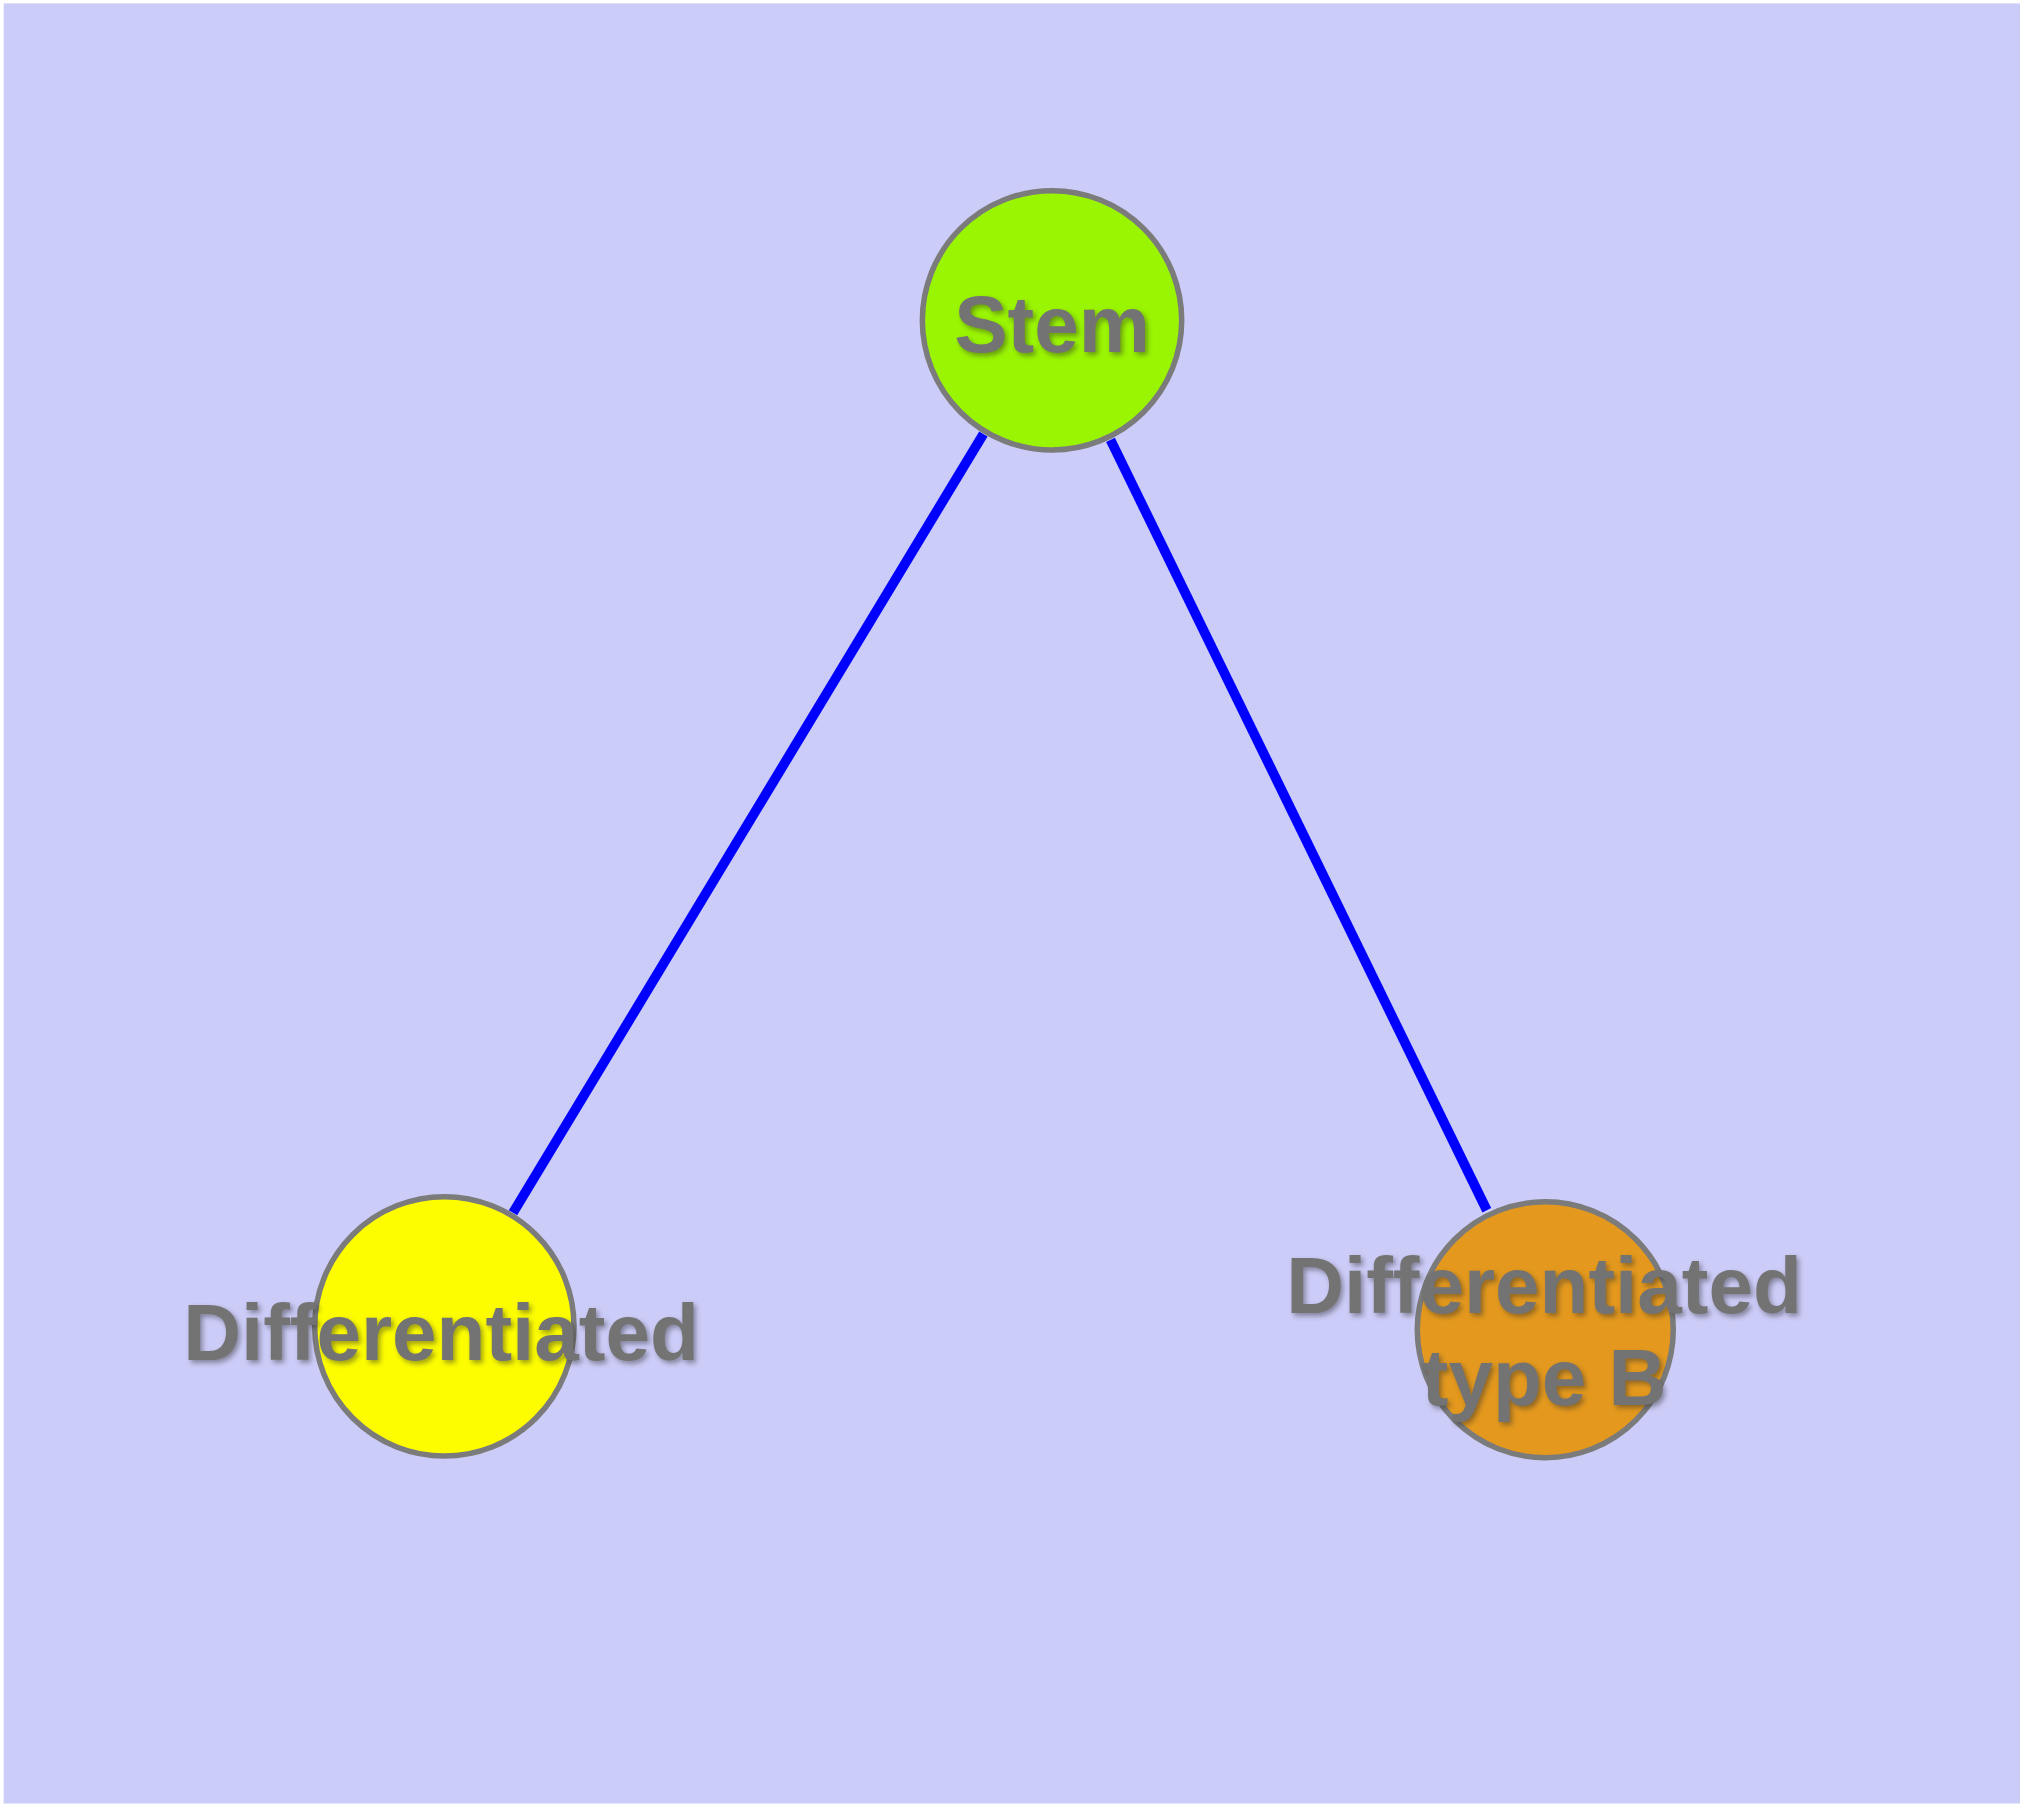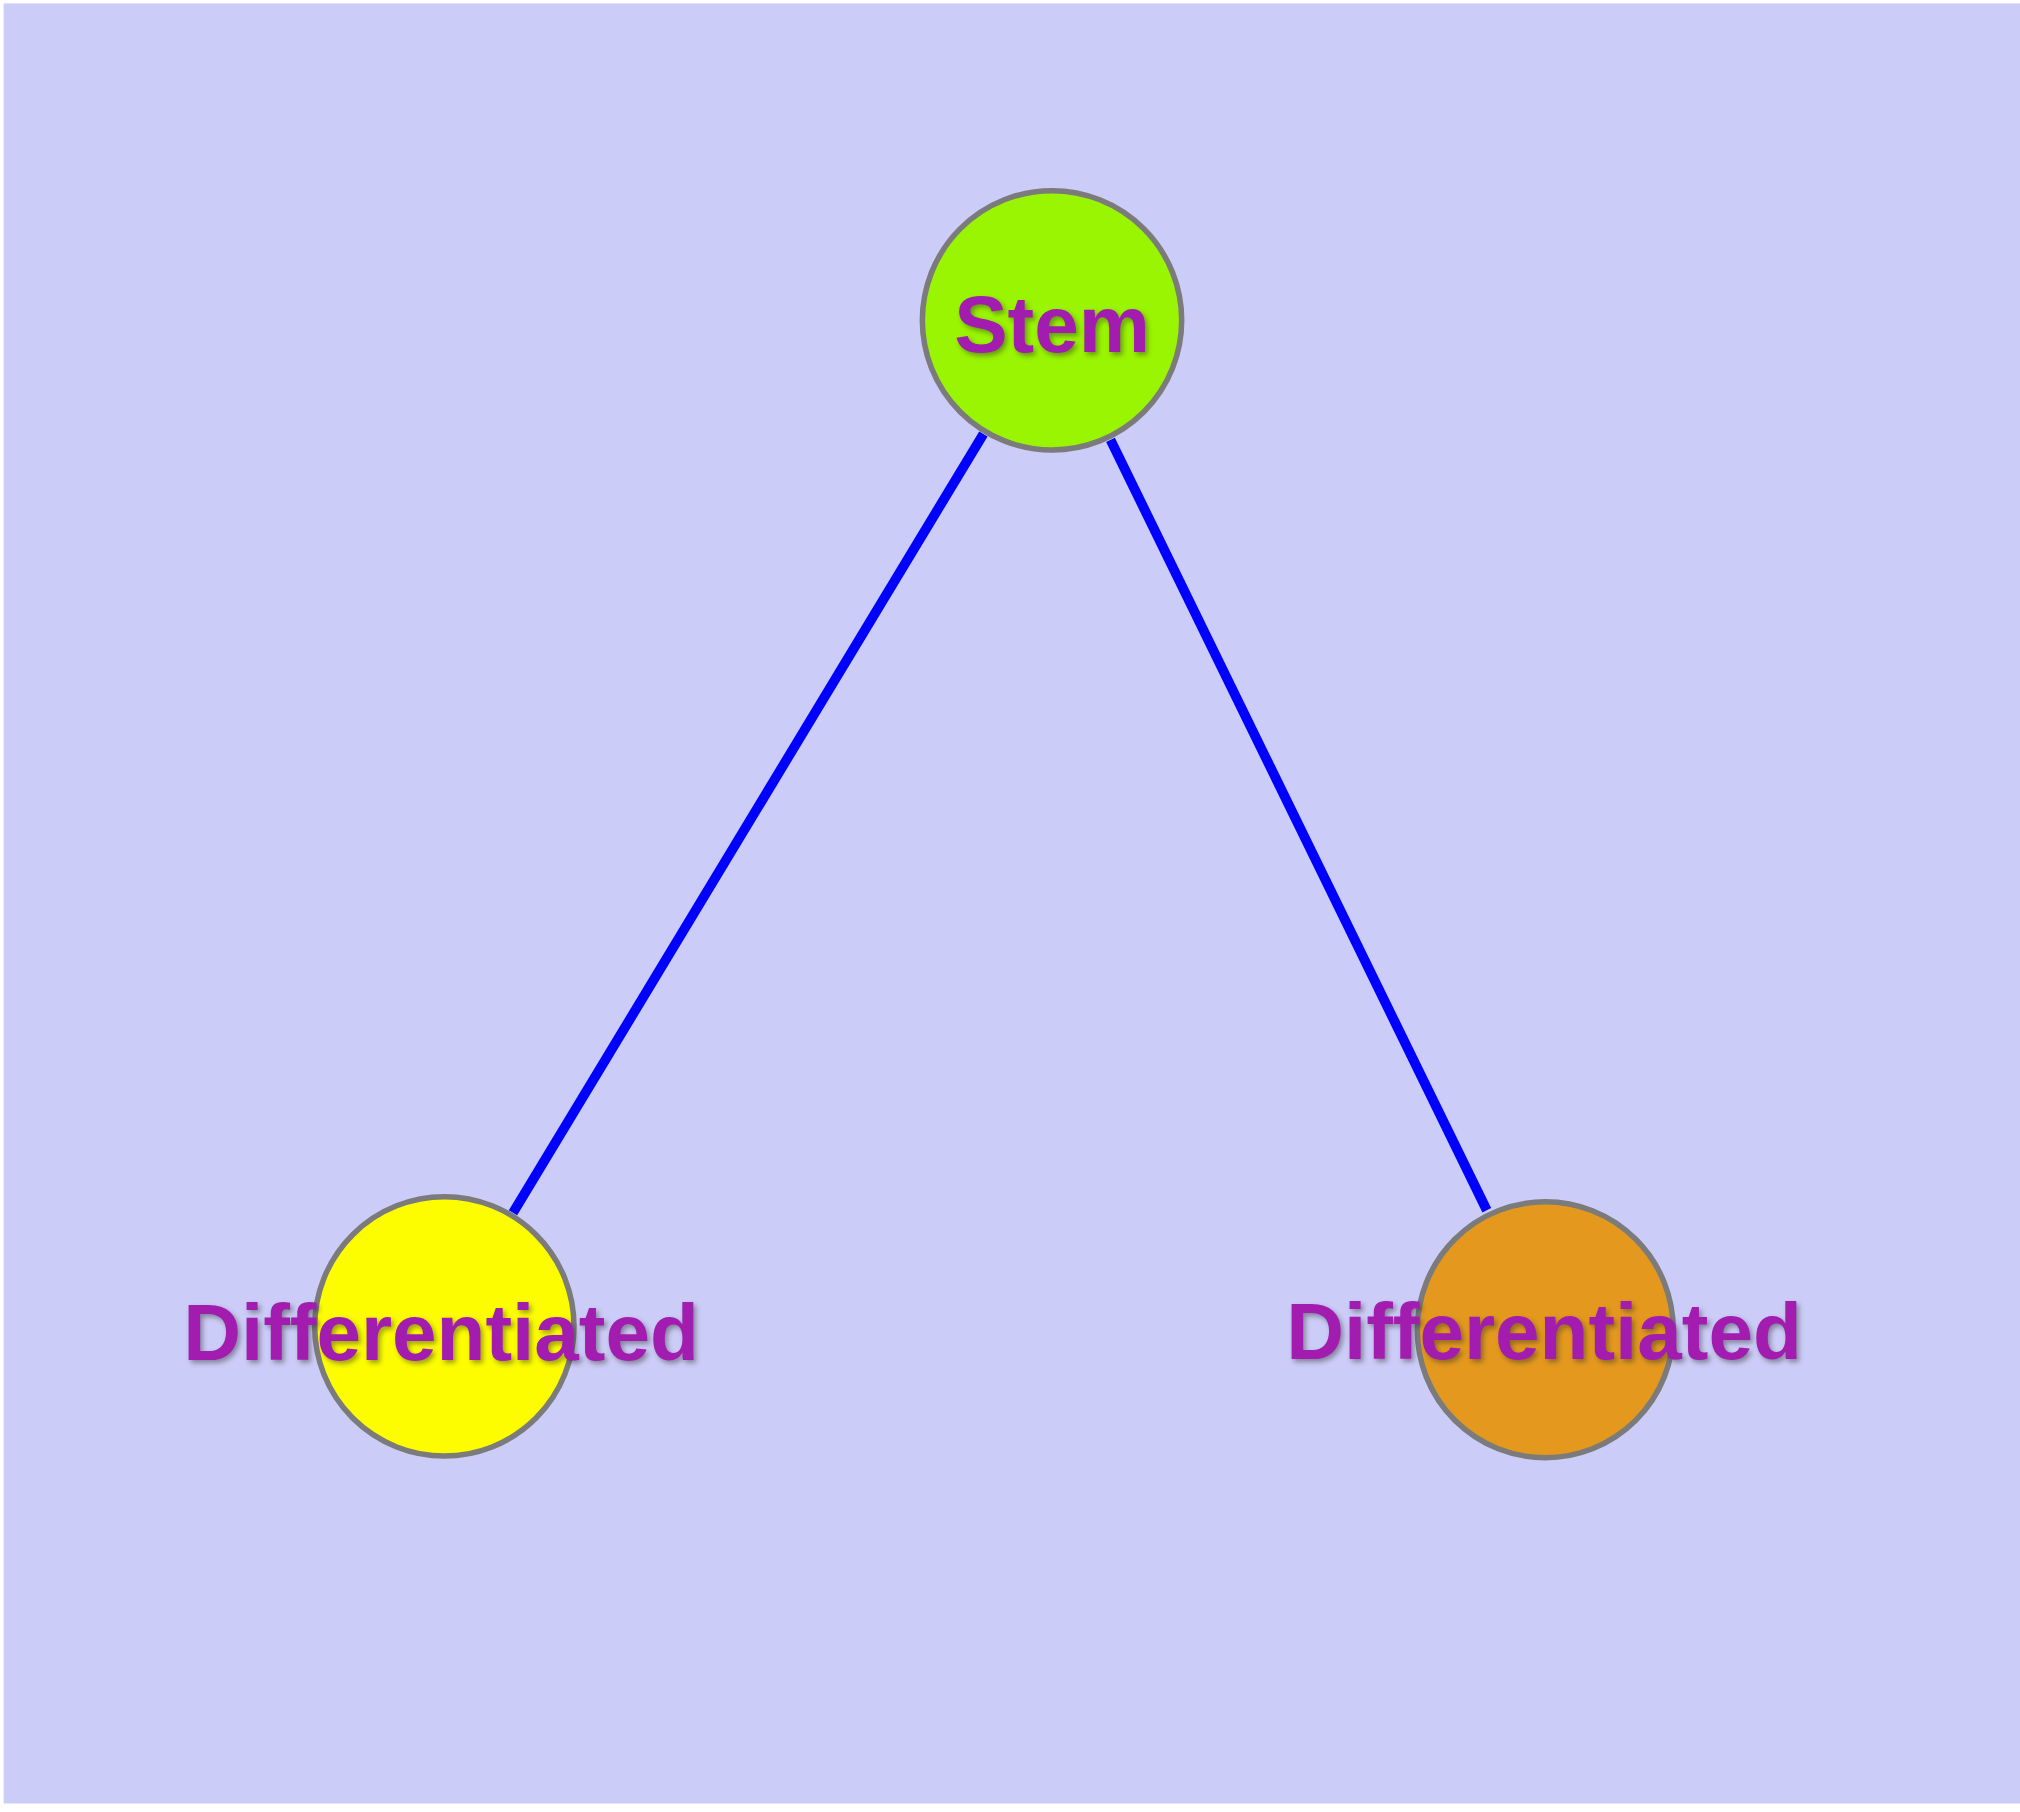--- a/index.html
+++ b/index.html
@@ -26,21 +26,21 @@
     stroke-linecap: butt;
   }
   .node-circle {
     stroke-width: 6.5;
   }
   .node-label {
     position: absolute;
     transform: translate(-50%, -50%);
     text-align: center;
     white-space: nowrap;
-    color: #a21caf;
+    color: #737373;
     font-weight: 700;
     font-size: 80px;
     line-height: 92px;
     text-shadow: 2.5px 2.5px 5.1px rgba(45, 45, 45, 0.45);
   }
   .node-label span { display: block; }
   .label-stem   { left: 1052px; top: 325px; }
   .label-type-a { left: 441px;  top: 1333px; }
   .label-type-b { left: 1544px; top: 1332px; }
 </style>
@@ -64,16 +64,17 @@
   <div class="node-label label-stem">
     <span>Stem</span>
   </div>
 
   <div class="node-label label-type-a">
     <span>Differentiated</span>
   </div>
 
   <div class="node-label label-type-b">
     <span>Differentiated</span>
+    <span>type B</span>
   </div>
 
 </div>
 
 
 </body></html>

